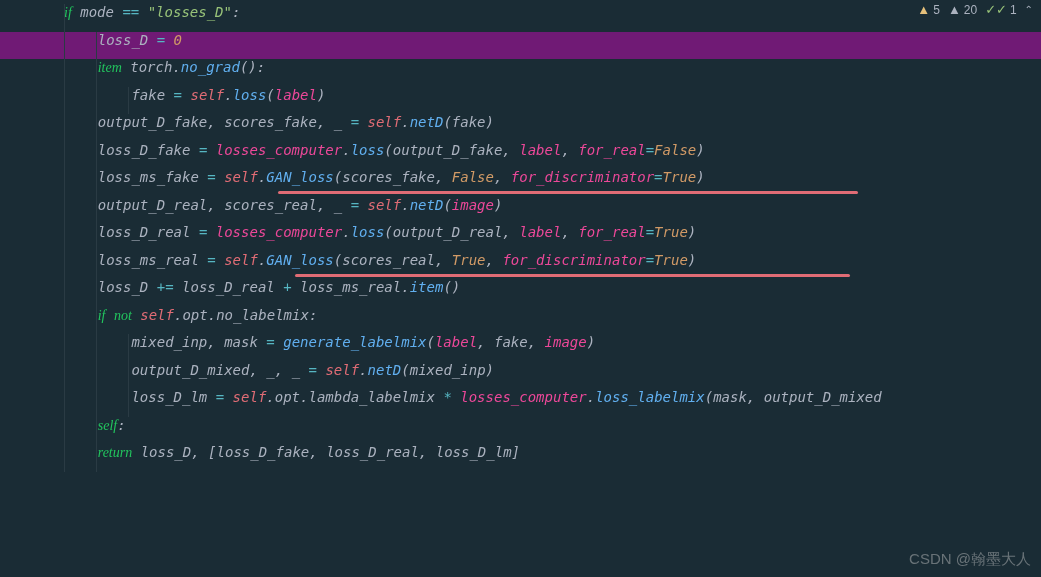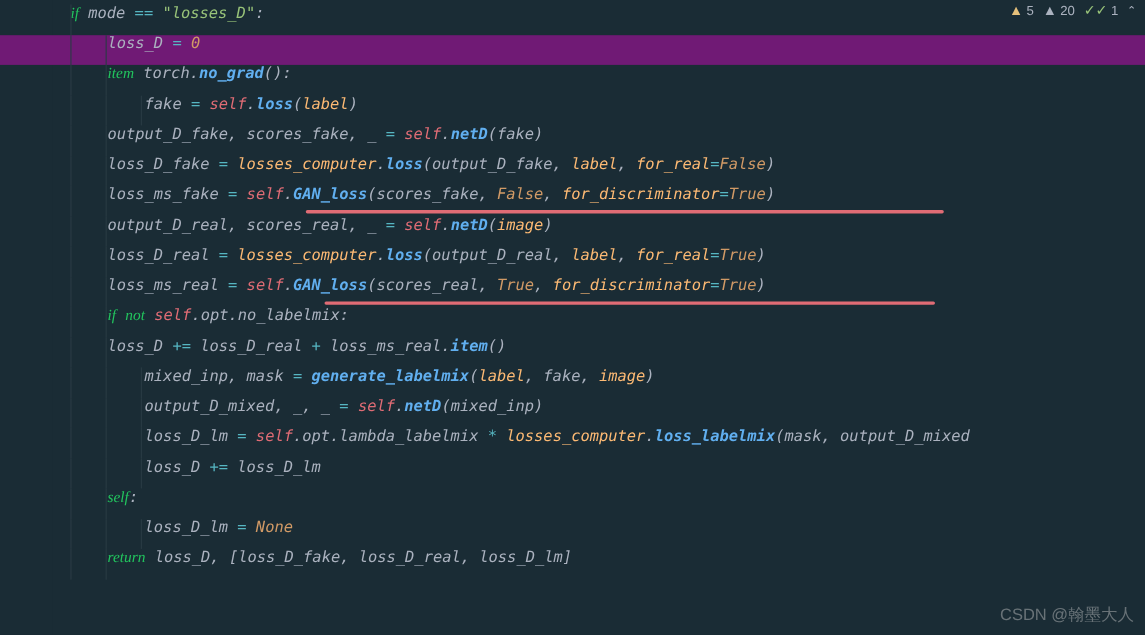--- a/index.html
+++ b/index.html
@@ -78,23 +78,23 @@
     .indent-guide {
       position: absolute;
       top: 0;
       width: 1px;
       height: 27.5px;
       background-color: #2a3b44;
     }
     .kw { color: #22c55e; font-family: Liberation Serif, serif; }
     .str { color: #98c379; }
     .op { color: #56b6c2; }
-    .fn { color: #61afef; font-weight: bold; }
+    .fn { color: #61afef; }
     .self { color: #e06c75; font-style: italic; }
-    .param { color: #fdba74; font-style: italic; }
+    .param { color: #ec4899; font-style: italic; }
     .var { color: #abb2bf; }
     .const { color: #d19a66; font-style: italic; }
     .paren { color: #abb2bf; }
     .num { color: #d19a66; }
     .red-underline {
       position: absolute;
       height: 3px;
       background-color: #e06c75;
       border-radius: 1.5px;
     }
@@ -135,25 +135,23 @@
     <div class="line"><span class="indent-guide" style="left:64px"></span><span class="kw">if</span> <span class="var">mode</span> <span class="op">==</span> <span class="str">"losses_D"</span><span class="paren">:</span></div>
     <div class="line highlighted"><span class="indent-guide" style="left:64px"></span><span class="indent-guide" style="left:96px"></span>    <span class="var">loss_D</span> <span class="op">=</span> <span class="num">0</span></div>
     <div class="line"><span class="indent-guide" style="left:64px"></span><span class="indent-guide" style="left:96px"></span>    <span class="kw">item</span> <span class="var">torch</span>.<span class="fn">no_grad</span><span class="paren">():</span></div>
     <div class="line"><span class="indent-guide" style="left:64px"></span><span class="indent-guide" style="left:96px"></span><span class="indent-guide" style="left:128px"></span>        <span class="var">fake</span> <span class="op">=</span> <span class="self">self</span>.<span class="fn">loss</span>(<span class="param">label</span>)</div>
     <div class="line"><span class="indent-guide" style="left:64px"></span><span class="indent-guide" style="left:96px"></span>    <span class="var">output_D_fake</span><span class="paren">,</span> <span class="var">scores_fake</span><span class="paren">,</span> <span class="var">_</span> <span class="op">=</span> <span class="self">self</span>.<span class="fn">netD</span>(<span class="var">fake</span>)</div>
     <div class="line"><span class="indent-guide" style="left:64px"></span><span class="indent-guide" style="left:96px"></span>    <span class="var">loss_D_fake</span> <span class="op">=</span> <span class="param">losses_computer</span>.<span class="fn">loss</span>(<span class="var">output_D_fake</span>, <span class="param">label</span>, <span class="param">for_real</span><span class="op">=</span><span class="const">False</span>)</div>
     <div class="line"><span class="indent-guide" style="left:64px"></span><span class="indent-guide" style="left:96px"></span>    <span class="var">loss_ms_fake</span> <span class="op">=</span> <span class="self">self</span>.<span class="fn">GAN_loss</span>(<span class="var">scores_fake</span>, <span class="const">False</span>, <span class="param">for_discriminator</span><span class="op">=</span><span class="const">True</span>)<div class="red-underline" style="left:278px; top:22px; width:580px;"></div></div>
     <div class="line"><span class="indent-guide" style="left:64px"></span><span class="indent-guide" style="left:96px"></span>    <span class="var">output_D_real</span><span class="paren">,</span> <span class="var">scores_real</span><span class="paren">,</span> <span class="var">_</span> <span class="op">=</span> <span class="self">self</span>.<span class="fn">netD</span>(<span class="param">image</span>)</div>
     <div class="line"><span class="indent-guide" style="left:64px"></span><span class="indent-guide" style="left:96px"></span>    <span class="var">loss_D_real</span> <span class="op">=</span> <span class="param">losses_computer</span>.<span class="fn">loss</span>(<span class="var">output_D_real</span>, <span class="param">label</span>, <span class="param">for_real</span><span class="op">=</span><span class="const">True</span>)</div>
     <div class="line"><span class="indent-guide" style="left:64px"></span><span class="indent-guide" style="left:96px"></span>    <span class="var">loss_ms_real</span> <span class="op">=</span> <span class="self">self</span>.<span class="fn">GAN_loss</span>(<span class="var">scores_real</span>, <span class="const">True</span>, <span class="param">for_discriminator</span><span class="op">=</span><span class="const">True</span>)<div class="red-underline" style="left:295px; top:22px; width:555px;"></div></div>
+    <div class="line"><span class="indent-guide" style="left:64px"></span><span class="indent-guide" style="left:96px"></span>    <span class="var">loss_D</span> <span class="op">+=</span> <span class="var">loss_D_real</span> <span class="op">+</span> <span class="var">loss_ms_real</span>.<span class="fn">item</span>()</div>
     <div class="line"><span class="indent-guide" style="left:64px"></span><span class="indent-guide" style="left:96px"></span>    <span class="kw">if</span> <span class="kw">not</span> <span class="self">self</span>.<span class="var">opt</span>.<span class="var">no_labelmix</span><span class="paren">:</span></div>
-    <div class="line"><span class="indent-guide" style="left:64px"></span><span class="indent-guide" style="left:96px"></span>    <span class="var">loss_D</span> <span class="op">+=</span> <span class="var">loss_D_real</span> <span class="op">+</span> <span class="var">loss_ms_real</span>.<span class="fn">item</span>()</div>
     <div class="line"><span class="indent-guide" style="left:64px"></span><span class="indent-guide" style="left:96px"></span><span class="indent-guide" style="left:128px"></span>        <span class="var">mixed_inp</span><span class="paren">,</span> <span class="var">mask</span> <span class="op">=</span> <span class="fn">generate_labelmix</span>(<span class="param">label</span>, <span class="var">fake</span>, <span class="param">image</span>)</div>
     <div class="line"><span class="indent-guide" style="left:64px"></span><span class="indent-guide" style="left:96px"></span><span class="indent-guide" style="left:128px"></span>        <span class="var">output_D_mixed</span><span class="paren">,</span> <span class="var">_</span><span class="paren">,</span> <span class="var">_</span> <span class="op">=</span> <span class="self">self</span>.<span class="fn">netD</span>(<span class="var">mixed_inp</span>)</div>
     <div class="line"><span class="indent-guide" style="left:64px"></span><span class="indent-guide" style="left:96px"></span><span class="indent-guide" style="left:128px"></span>        <span class="var">loss_D_lm</span> <span class="op">=</span> <span class="self">self</span>.<span class="var">opt</span>.<span class="var">lambda_labelmix</span> <span class="op">*</span> <span class="param">losses_computer</span>.<span class="fn">loss_labelmix</span>(<span class="var">mask</span>, <span class="var">output_D_mixed</span></div>
-    <div class="line"><span class="indent-guide" style="left:64px"></span><span class="indent-guide" style="left:96px"></span><span class="indent-guide" style="left:128px"></span>        <span class="var">loss_D</span> <span class="op">+=</span> <span class="var">loss_D_lm</span></div>
     <div class="line"><span class="indent-guide" style="left:64px"></span><span class="indent-guide" style="left:96px"></span>    <span class="kw">self</span><span class="paren">:</span></div>
-    <div class="line"><span class="indent-guide" style="left:64px"></span><span class="indent-guide" style="left:96px"></span><span class="indent-guide" style="left:128px"></span>        <span class="var">loss_D_lm</span> <span class="op">=</span> <span class="const">None</span></div>
     <div class="line"><span class="indent-guide" style="left:64px"></span><span class="indent-guide" style="left:96px"></span>    <span class="kw">return</span> <span class="var">loss_D</span><span class="paren">,</span> <span class="paren">[</span><span class="var">loss_D_fake</span><span class="paren">,</span> <span class="var">loss_D_real</span><span class="paren">,</span> <span class="var">loss_D_lm</span><span class="paren">]</span></div>
   </div>
 
   <div class="watermark">CSDN @翰墨大人</div>
 </div>
 
 </body></html>

